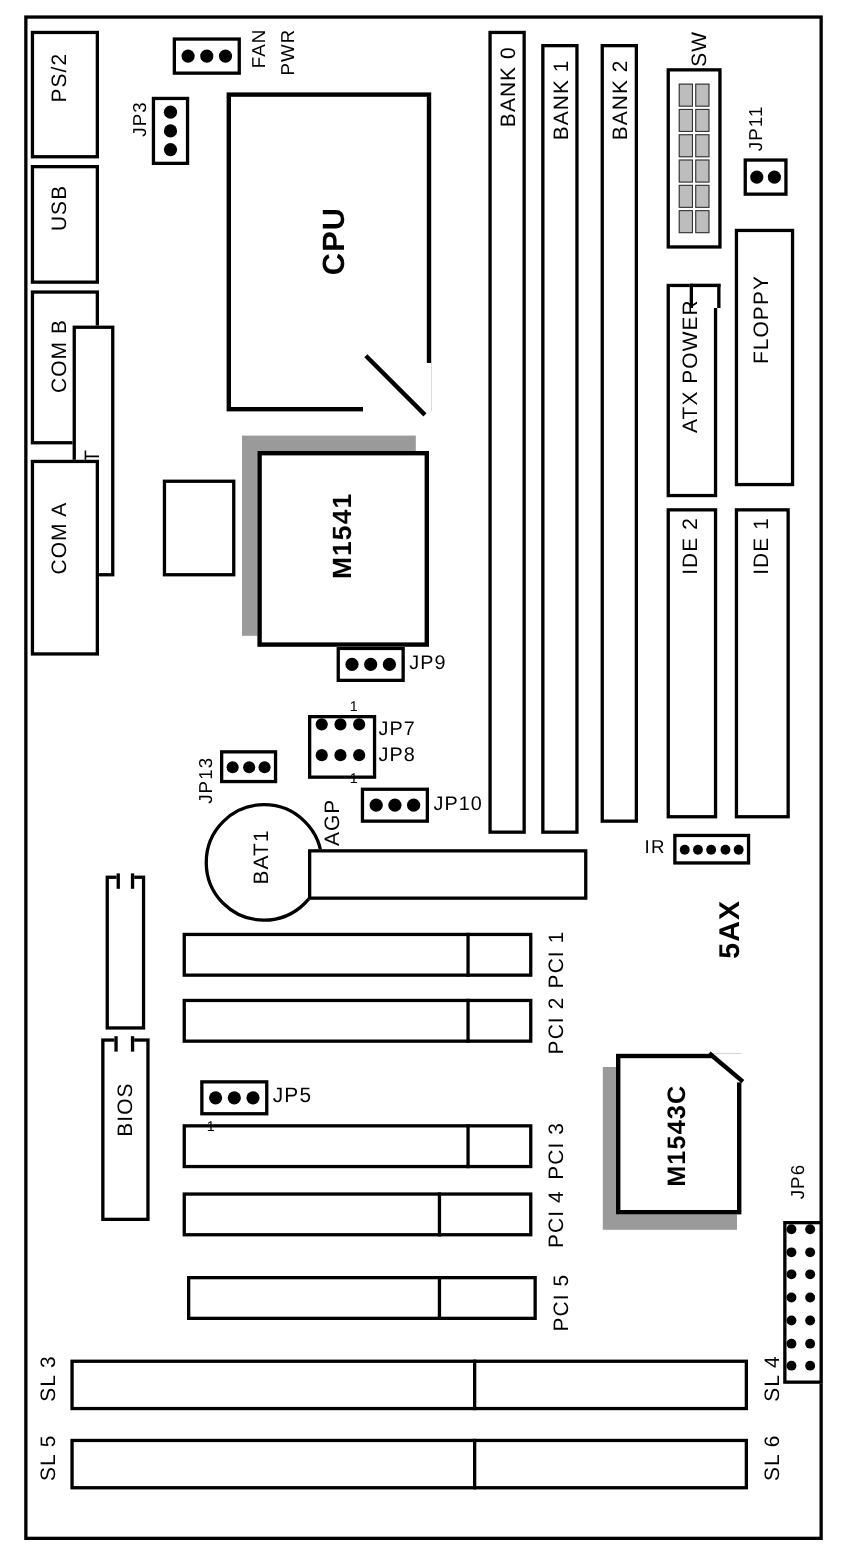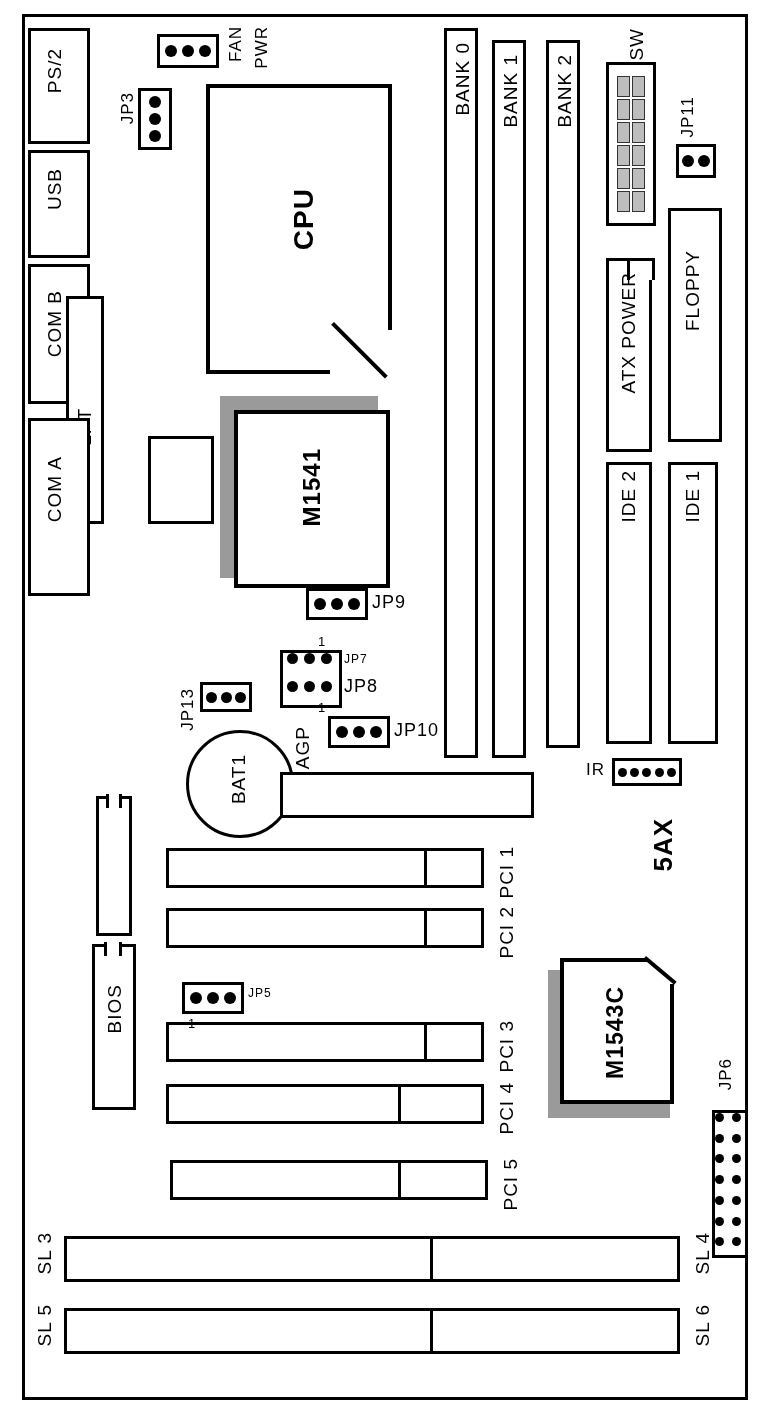--- a/index.html
+++ b/index.html
@@ -219,21 +219,21 @@
   <div class="pinbox" style="left:280px; top:650px; width:62px; height:58px; grid-template-rows:1fr 1fr; grid-template-columns:repeat(3, 14px); gap:3px;">
     <i style="width:11px;height:11px;"></i>
       <i style="width:11px;height:11px;"></i>
       <i style="width:11px;height:11px;"></i>
     <i style="width:11px;height:11px;"></i>
       <i style="width:11px;height:11px;"></i>
       <i style="width:11px;height:11px;"></i>
   </div>
   <div class="lbl" style="left:318px; top:634px; font-size:13px;">1</div>
   <div class="lbl" style="left:318px; top:700px; font-size:13px;">1</div>
-  <div class="lbl" style="left:344px; top:652px; font-size:12px;">JP7</div>
+  <div class="lbl" style="left:344px; top:652px; font-size:18px;">JP7</div>
   <div class="lbl" style="left:344px; top:676px; font-size:18px;">JP8</div>
 
   <div class="jumper" style="left:200px; top:682px; width:52px; height:30px;">
     <i style="width:11px;height:11px;"></i>
       <i style="width:11px;height:11px;"></i>
       <i style="width:11px;height:11px;"></i>
   </div>
   <div class="lbl vert" style="left:178px; top:688px; font-size:17px;">JP13</div>
 
   <div class="jumper" style="left:328px; top:716px; width:62px; height:32px;">
@@ -275,21 +275,21 @@
   <div class="box" style="left:170px; top:1160px; width:318px; height:40px;"></div>
   <div class="slotline" style="left:398px; top:1160px; width:3px; height:40px;"></div>
   <div class="lbl vert" style="left:500px; top:1158px; font-size:19px;">PCI 5</div>
 
   <div class="jumper" style="left:182px; top:982px; width:62px; height:32px;">
     <i style="width:12px;height:12px;"></i>
       <i style="width:12px;height:12px;"></i>
       <i style="width:12px;height:12px;"></i>
   </div>
   <div class="lbl" style="left:188px; top:1016px; font-size:13px;">1</div>
-  <div class="lbl" style="left:248px; top:986px; font-size:12px;">JP5</div>
+  <div class="lbl" style="left:248px; top:986px; font-size:19px;">JP5</div>
 
   <div class="shadow" style="left:548px; top:970px; width:122px; height:148px;"></div>
   <div class="box" style="left:560px; top:958px; width:114px; height:146px; border-width:4px;"></div>
   <div style="position:absolute;left:648px;top:958px;width:30px;height:26px;background:#fff;"></div>
   <div style="position:absolute;left:646px;top:956px;width:40px;height:4px;background:#000;transform:rotate(40deg);transform-origin:left top;"></div>
   <div class="lbl vert bold" style="left:602px; top:986px; font-size:23px;">M1543C</div>
 
   <div class="pinbox" style="left:712px; top:1110px; width:36px; height:148px; grid-template-columns:1fr 1fr; grid-template-rows:repeat(7, 1fr); gap:3px 4px;">
     <i style="width:9px;height:9px;"></i>
       <i style="width:9px;height:9px;"></i>

